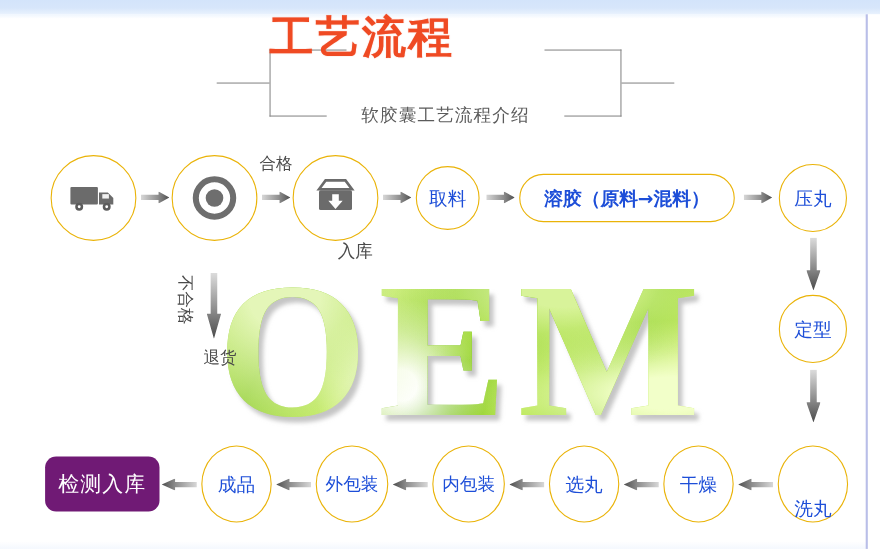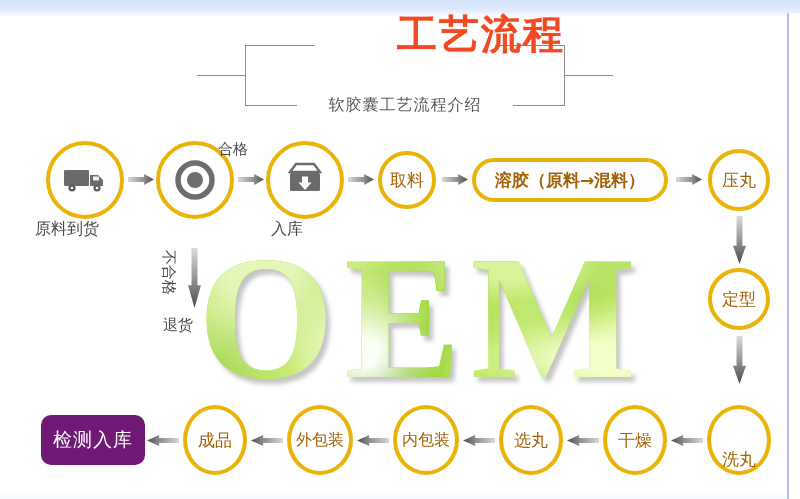--- a/index.html
+++ b/index.html
@@ -41,21 +41,21 @@
   .hl-top-r   { left:250px;top:27px; width:70px; height:1px; }
   .hl-side-l  { left:0;    top:27px; width:1px;  height:61px; }
   .hl-side-r  { left:319px;top:27px; width:1px;  height:61px; }
   .hl-bot-l   { left:0;    top:87px; width:60px; height:1px; }
   .hl-bot-r   { left:260px;top:87px; width:60px; height:1px; }
   .hl-out-l   { left:-48px;top:57px; width:48px; height:1px; }
   .hl-out-r   { left:320px;top:57px; width:48px; height:1px; }
 
   .title-cn {
     position:absolute; left:0; top:-6px; width:320px;
-    text-align:right;
+    text-align:left;
     font-size:40px; line-height:44px;
     font-weight:bold;
     color:#ef4a23;
     letter-spacing:2px;
     font-family:"DejaVu Sans","Liberation Sans",sans-serif;
     text-shadow:0 0 1px rgba(239,74,35,.5);
     z-index:3;
   }
   .title-en {
     position:absolute; left:0; top:45px; width:320px;
@@ -99,41 +99,41 @@
     filter:drop-shadow(4px 5px 2px rgba(150,150,150,.55));
     white-space:nowrap;
     display:block;
   }
 
   
   .flow { position:absolute; left:0; top:0; width:800px; height:499px; z-index:2; }
 
   .node {
     position:absolute;
-    border:4px solid #eab308;
+    border:1px solid #eab308;
     border-radius:50%;
-    color:#a16207;
+    color:#1d4ed8;
     font-size:17px;
     display:flex; align-items:center; justify-content:center;
     background:rgba(255,255,255,.72);
     letter-spacing:0px;
     white-space:nowrap;
   }
   .node.ico { background:rgba(255,255,255,.92); }
   .node.pillbox {
     border-radius:22px; font-size:17px;
   }
   .node.filled {
     background:#701a75; color:#ffffff; border:none;
     border-radius:10px; font-size:19px; letter-spacing:1px;
   }
 
   .lbl {
     position:absolute; color:#4b4b4b; font-size:16px;
-    text-align:left; white-space:nowrap;
+    text-align:right; white-space:nowrap;
   }
   .lbl.small { font-size:15px; }
 
   
   .ar { position:absolute; }
   .ar-r, .ar-l { height:11px; }
   .ar-r {
     background:linear-gradient(90deg,#d8d8d8 0%,#8e8e8e 60%,#4e4e4e 100%);
     clip-path:polygon(0 28%,62% 28%,62% 0,100% 50%,62% 100%,62% 72%,0 72%);
   }
@@ -193,21 +193,20 @@
           <rect x="1" y="4" width="25" height="16" rx="1" fill="#6b6b6b"></rect>
           <path d="M27 9 h8 l5 5 v6 h-13 z" fill="#6b6b6b"></path>
           <rect x="30" y="10.5" width="6" height="4" fill="#ffffff" opacity=".9"></rect>
           <circle cx="9" cy="22" r="3.6" fill="#5c5c5c"></circle>
           <circle cx="34" cy="22" r="3.6" fill="#5c5c5c"></circle>
           <circle cx="9" cy="22" r="1.3" fill="#ffffff"></circle>
           <circle cx="34" cy="22" r="1.3" fill="#ffffff"></circle>
         </svg>
       </span>
     </div>
-    <div class="lbl" style="left:35px; top:219px; width:100px;">原料到货</div>
 
     <div class="ar ar-r" style="left:128px; top:174px; width:26px;"></div>
 
     <div class="node ico" style="left:156px; top:141px; width:78px; height:78px;">
       <span>
         <svg class="icon-svg" width="42" height="42" viewBox="0 0 42 42" aria-hidden="true">
           <circle cx="21" cy="21" r="17" fill="none" stroke="#6e6e6e" stroke-width="5.5"></circle>
           <path d="M21 7 l6 8 h-12 z" fill="#ffffff"></path>
           <path d="M35 21 l-8 6 v-12 z" fill="#ffffff"></path>
           <path d="M7 21 l8 -6 v12 z" fill="#ffffff"></path>

